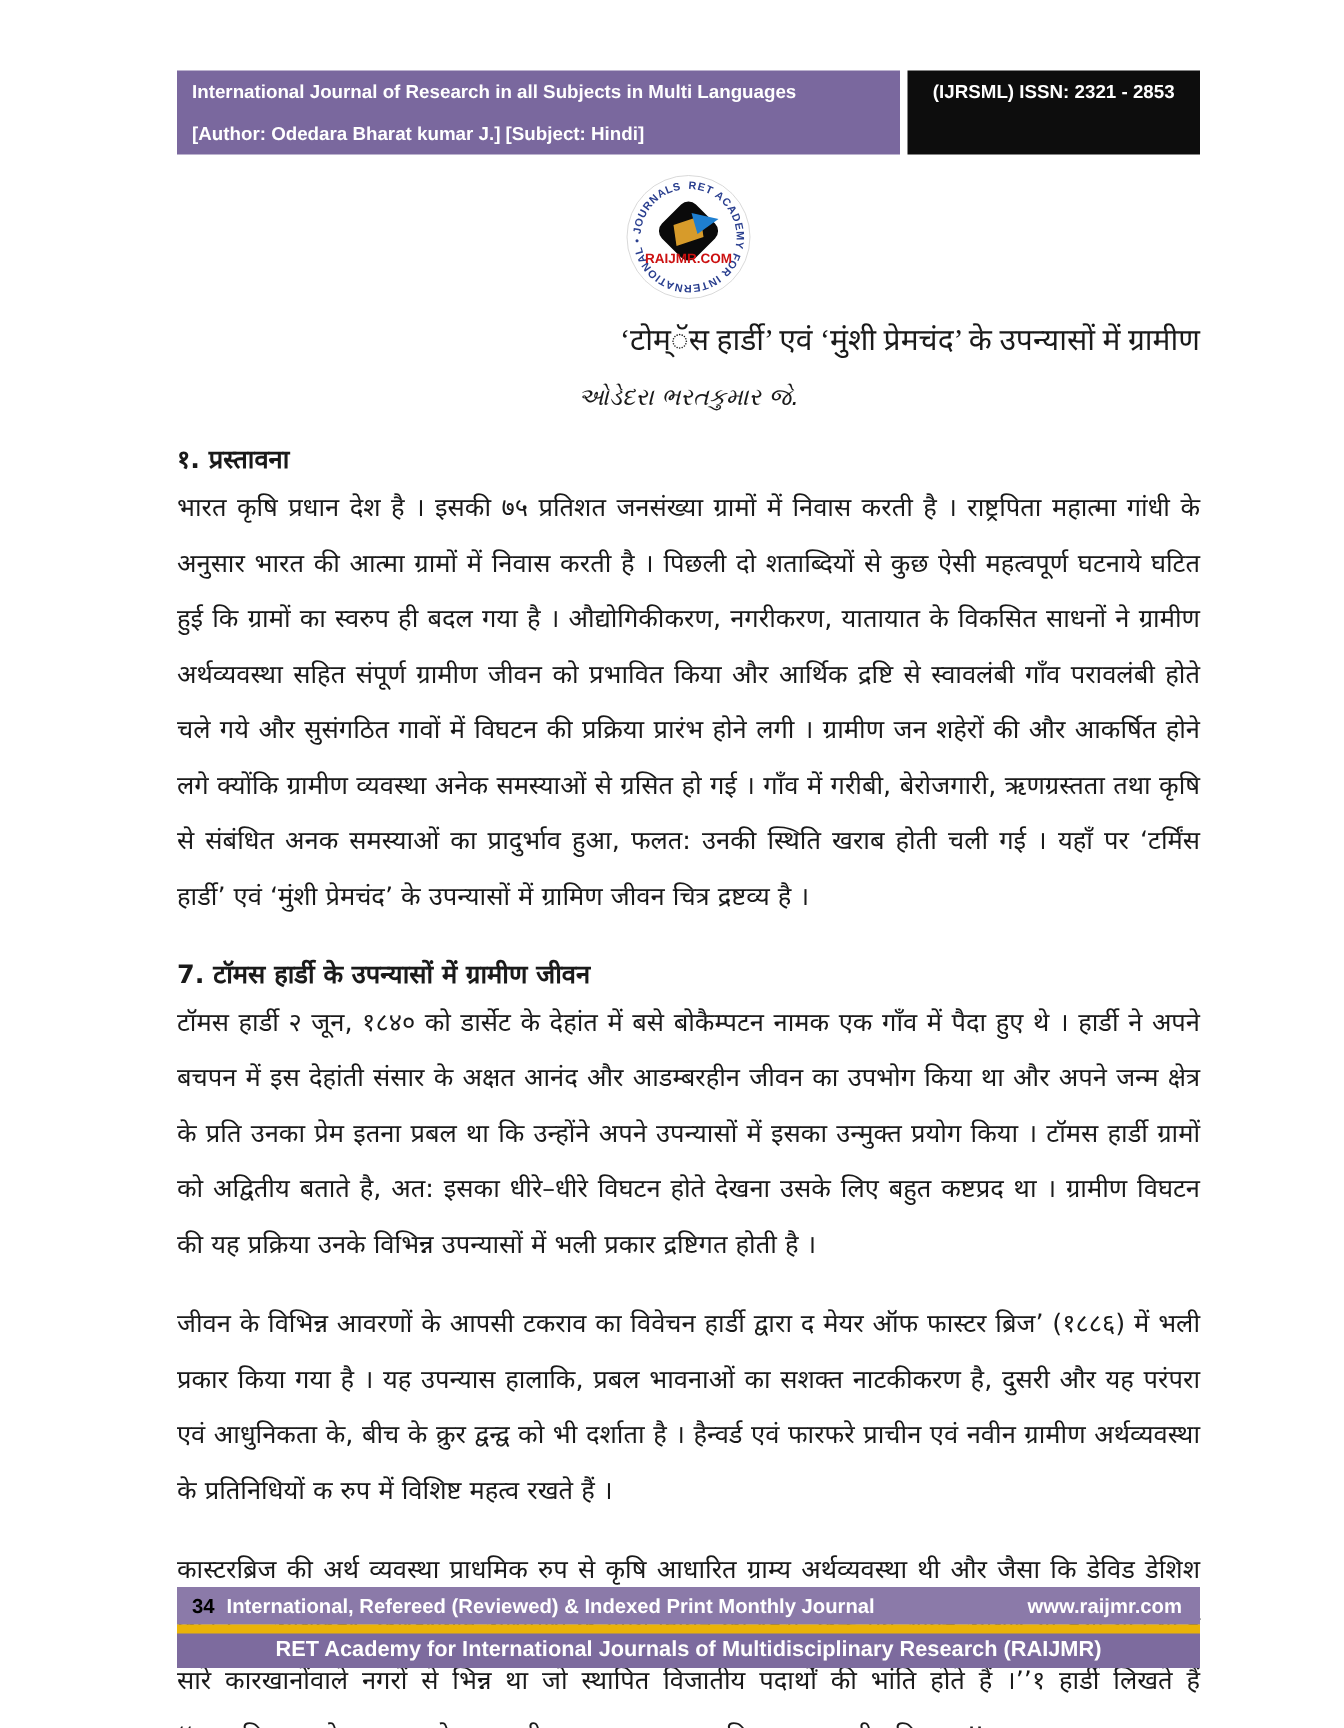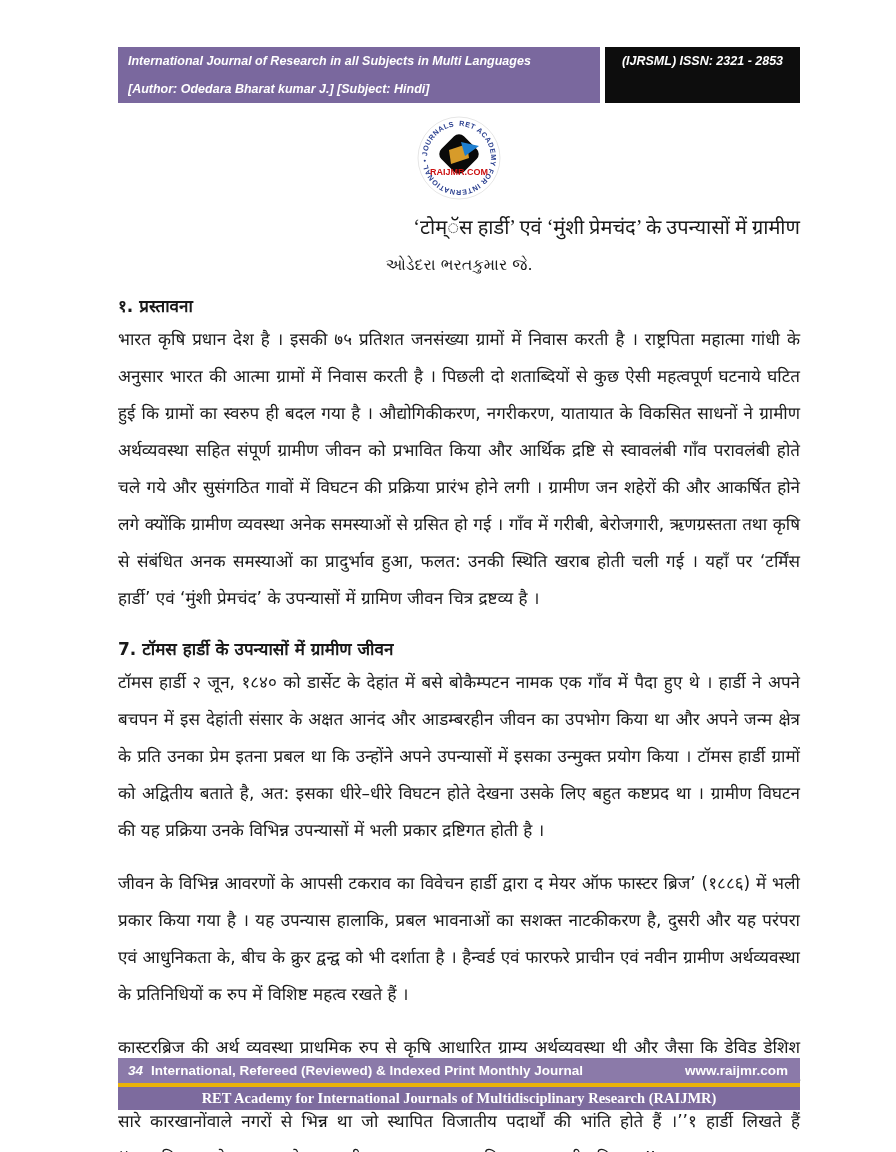--- a/index.html
+++ b/index.html
@@ -20,60 +20,61 @@
     width:482px;background:#7a689e;color:#ffffff;
     font-weight:bold;font-size:12.5px;line-height:28px;
     padding-left:10px;box-sizing:border-box;
   }
   .hdr-gap{width:5px;background:#ffffff;}
   .hdr-right{
     flex:1;background:#0d0d0d;color:#ffffff;
     font-weight:bold;font-size:12.5px;line-height:28px;
     text-align:center;
   }
-  .hdr-row{height:28px;white-space:nowrap;overflow:hidden;font-style:italic;}
+  .hdr-row{height:28px;white-space:nowrap;overflow:hidden;}
 
   
   .logo-wrap{display:flex;justify-content:center;margin:13px 0 6px 0;}
 
   
   .title{
     text-align:right;font-size:20px;line-height:39px;
     margin-top:8px;font-weight:500;
     font-family:"Liberation Serif","DejaVu Sans",serif;
   }
   .author{
     text-align:center;font-size:16px;margin-top:8px;
     font-family:"DejaVu Sans",sans-serif;
+    font-style:italic;
   }
 
   
   .article{margin-top:14px;font-family:"DejaVu Sans",sans-serif;}
   .article h2{
     font-size:17px;margin:20px 0 4px 0;font-weight:bold;
   }
   .article p{
     font-size:17px;line-height:37px;text-align:justify;
     margin:0 0 16px 0;
   }
 
   
   .footer{position:absolute;left:118px;top:1058px;width:682px;}
   .foot-bar1{
     height:25px;background:#8b7aa9;display:flex;align-items:center;
     font-weight:bold;font-size:13.5px;color:#ffffff;
   }
-  .foot-pagenum{color:#ffffff;margin:0 8px 0 10px;font-style:italic;}
+  .foot-pagenum{color:#000000;margin:0 8px 0 10px;}
   .foot-line1{flex:1;}
   .foot-url{margin-right:12px;}
   .foot-bar2{
     height:23px;background:#7d6b9e;color:#ffffff;
-    font-family:Liberation Serif, serif;font-weight:bold;
+    font-family:Liberation Sans, sans-serif;font-weight:bold;
     font-size:14.5px;text-align:center;line-height:23px;
-    border-top:4px solid #eab308;
+    border-top:6px solid #eab308;
   }
 </style>
 </head>
 <body>
 
 <div class="page">
   <div class="content">
 
     <div class="hdr">
       <div class="hdr-left">

